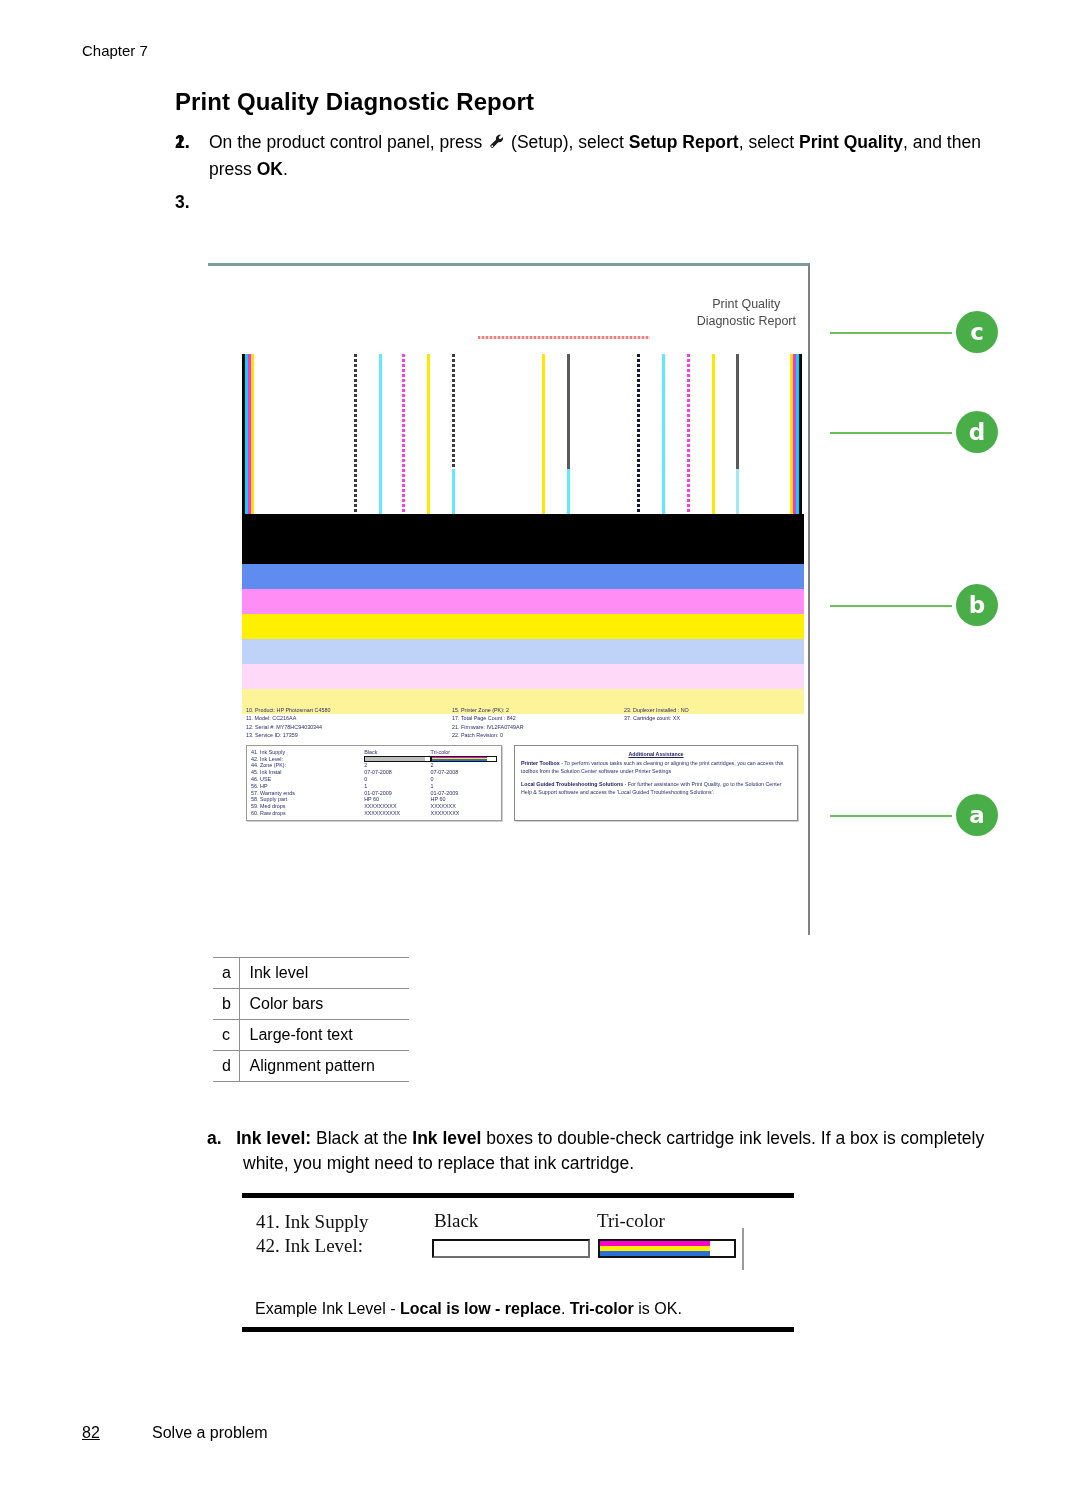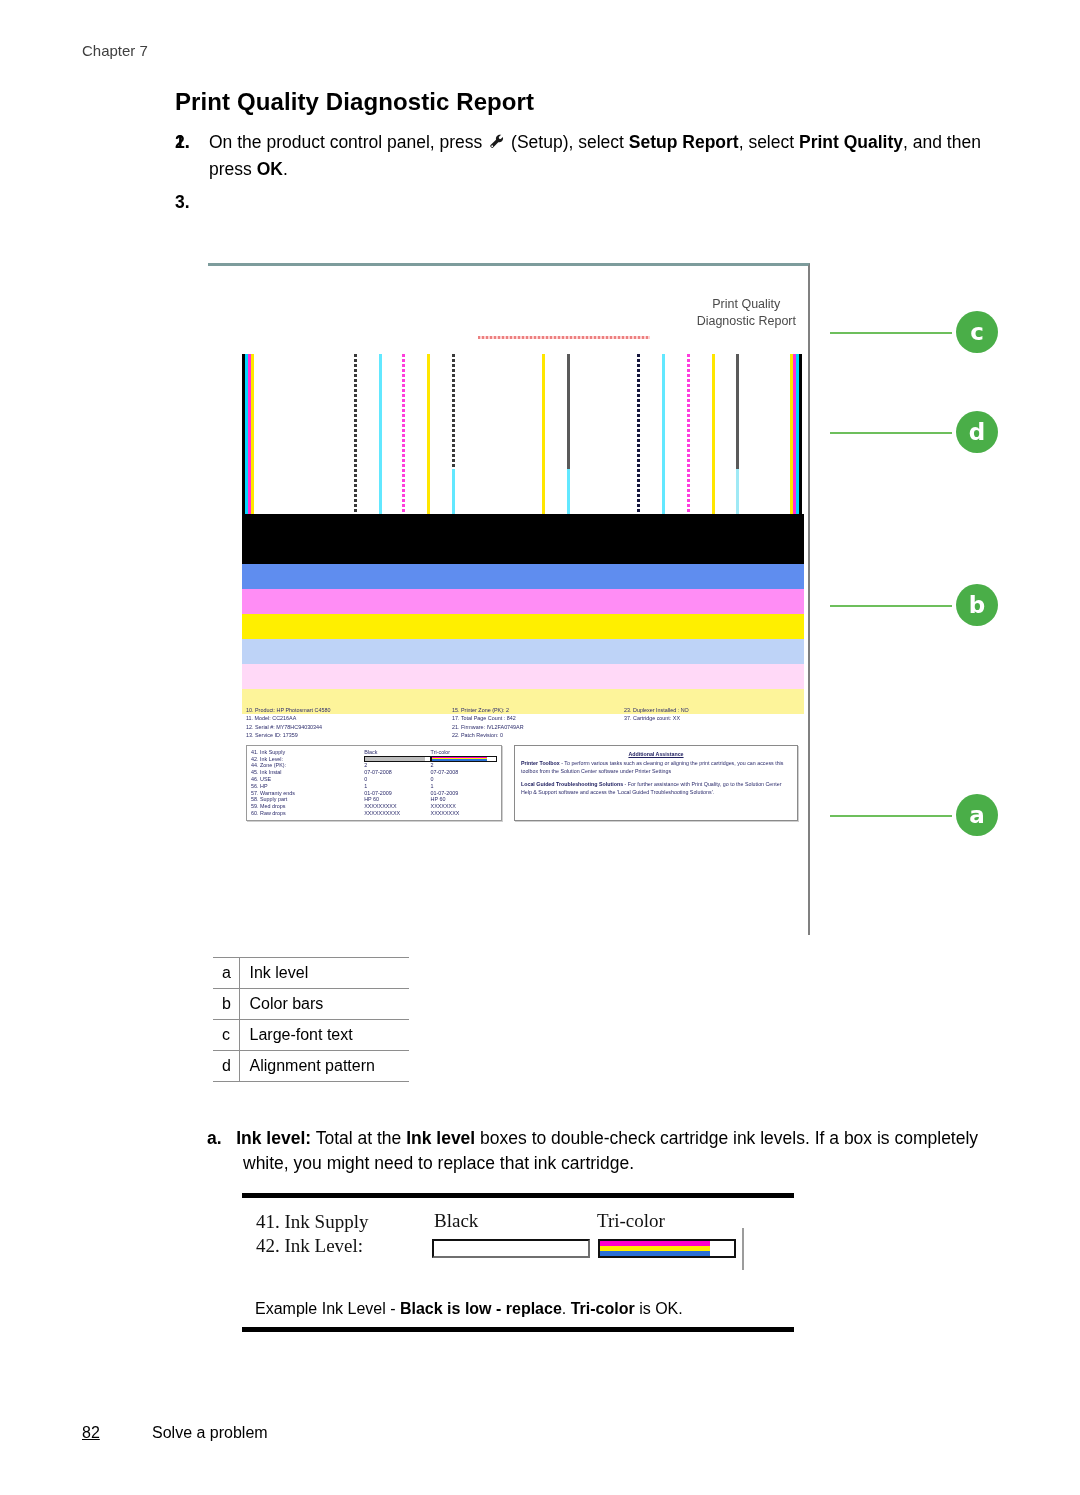--- a/index.html
+++ b/index.html
@@ -12,21 +12,21 @@
     color: #000000;
     position: relative;
     overflow: hidden;
   }
 
   
   .chapter-label {
     position: absolute;
     left: 82px; top: 42px;
     font-size: 15px;
-    color: #404040;
+    color: #000000;
   }
 
   .footer {
     position: absolute;
     left: 82px; top: 1424px;
     font-size: 16px;
     color: #000;
   }
   .footer .pg { display: inline-block; width: 70px; text-decoration: underline; }
 
@@ -480,21 +480,21 @@
     <td class="key">c</td>
     <td>Large-font text</td>
   </tr>
   <tr>
     <td class="key">d</td>
     <td>Alignment pattern</td>
   </tr>
 </tbody>
   </table>
 
-<div class="para-a"><b class="mark">a.</b>&nbsp;&nbsp; <b>Ink level:</b><span> Total at the </span><b>Ink level</b><span> boxes to double-check cartridge ink levels. If a box is completely white, you might need to replace that ink cartridge.</span></div>
+<div class="para-a"><b class="mark">a.</b>&nbsp;&nbsp; <b>Ink level:</b><span> Black at the </span><b>Ink level</b><span> boxes to double-check cartridge ink levels. If a box is completely white, you might need to replace that ink cartridge.</span></div>
 
 <div class="example-fig">
   <div class="rule-top"></div>
   <div class="example-body">
     <div class="ex-labels">
       <div>41. Ink Supply</div>
       <div>42. Ink Level:</div>
     </div>
     <div class="ex-head black">Black</div>
     <div class="ex-head tri">Tri-color</div>
@@ -504,19 +504,19 @@
       <div class="fill">
         <span style="background:#ff00cc"></span>
         <span style="background:#ffee00"></span>
         <span style="background:#2a6fd6"></span>
       </div>
     </div>
     <div class="tri-divider"></div>
   </div>
 </div>
 
-<div class="example-caption"><span>Example Ink Level - </span><b>Black is low - replace</b><span>. </span><b>Tri-color</b><span>  is OK.</span></div>
+<div class="example-caption"><span>Example Ink Level - </span><b>Local is low - replace</b><span>. </span><b>Tri-color</b><span>  is OK.</span></div>
 
 <div style="position:absolute;left:242px;top:1327px;width:552px;height:5px;background:#000;"></div>
 
 <div class="footer">
   <span class="pg">82</span><span>Solve a problem</span>
 </div>
 
 </body></html>

